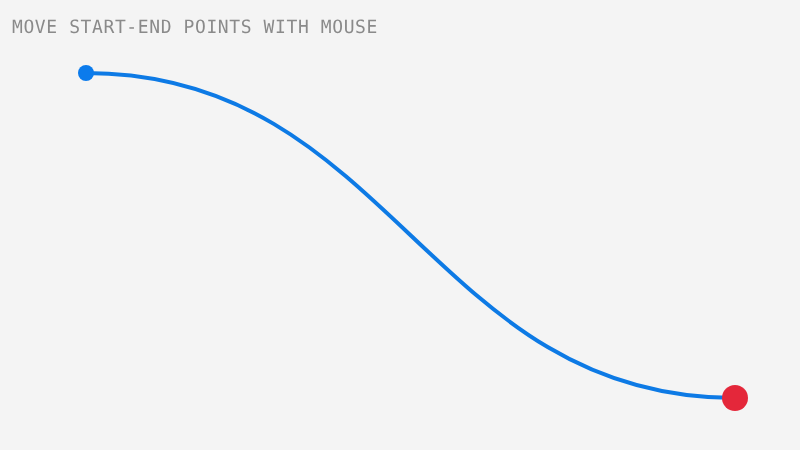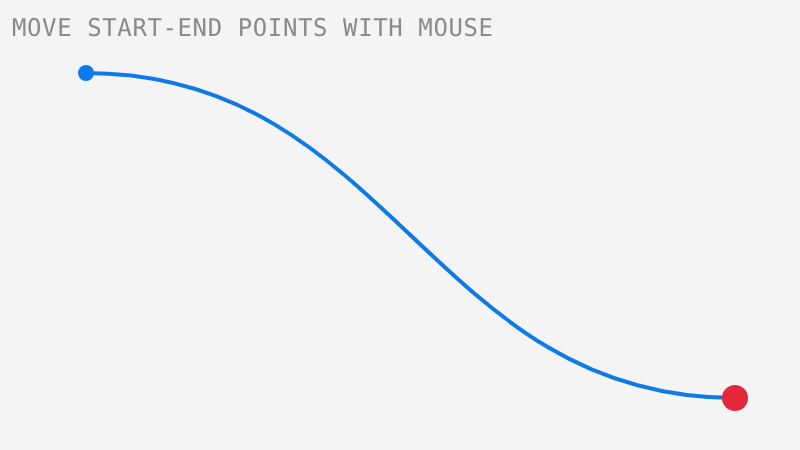--- a/index.html
+++ b/index.html
@@ -32,21 +32,21 @@
     top: 0;
     width: 800px;
     height: 450px;
     display: block;
   }
   #title-text {
     position: absolute;
     left: 12px;
     top: 17px;
     font-family: "DejaVu Sans Mono", "Liberation Mono", monospace;
-    font-size: 24px;
+    font-size: 18px;
     line-height: 22px;
     font-weight: 400;
     letter-spacing: 0.6px;
     color: #8a8a8a;
     white-space: nowrap;
     -webkit-font-smoothing: none;
     text-rendering: geometricPrecision;
     transform: scaleY(1.02);
     transform-origin: left top;
     user-select: none;

